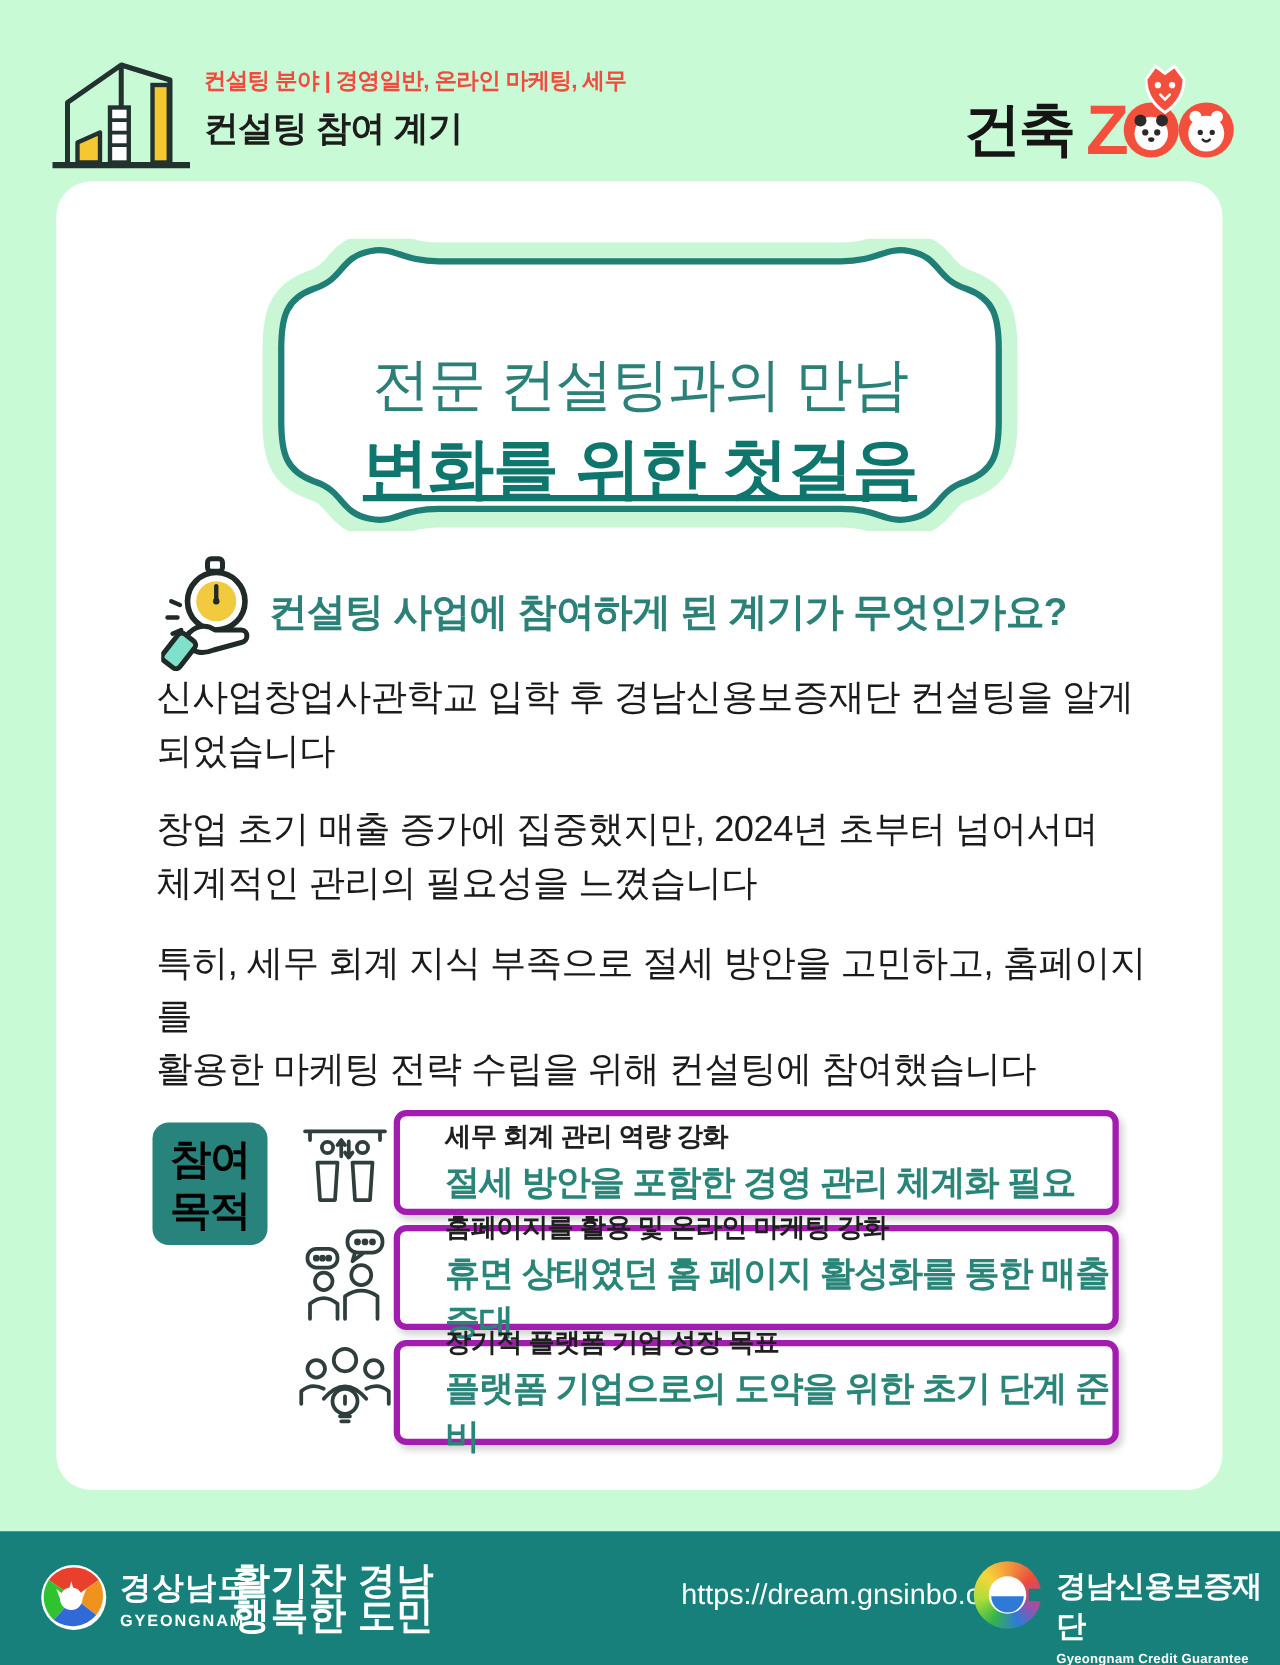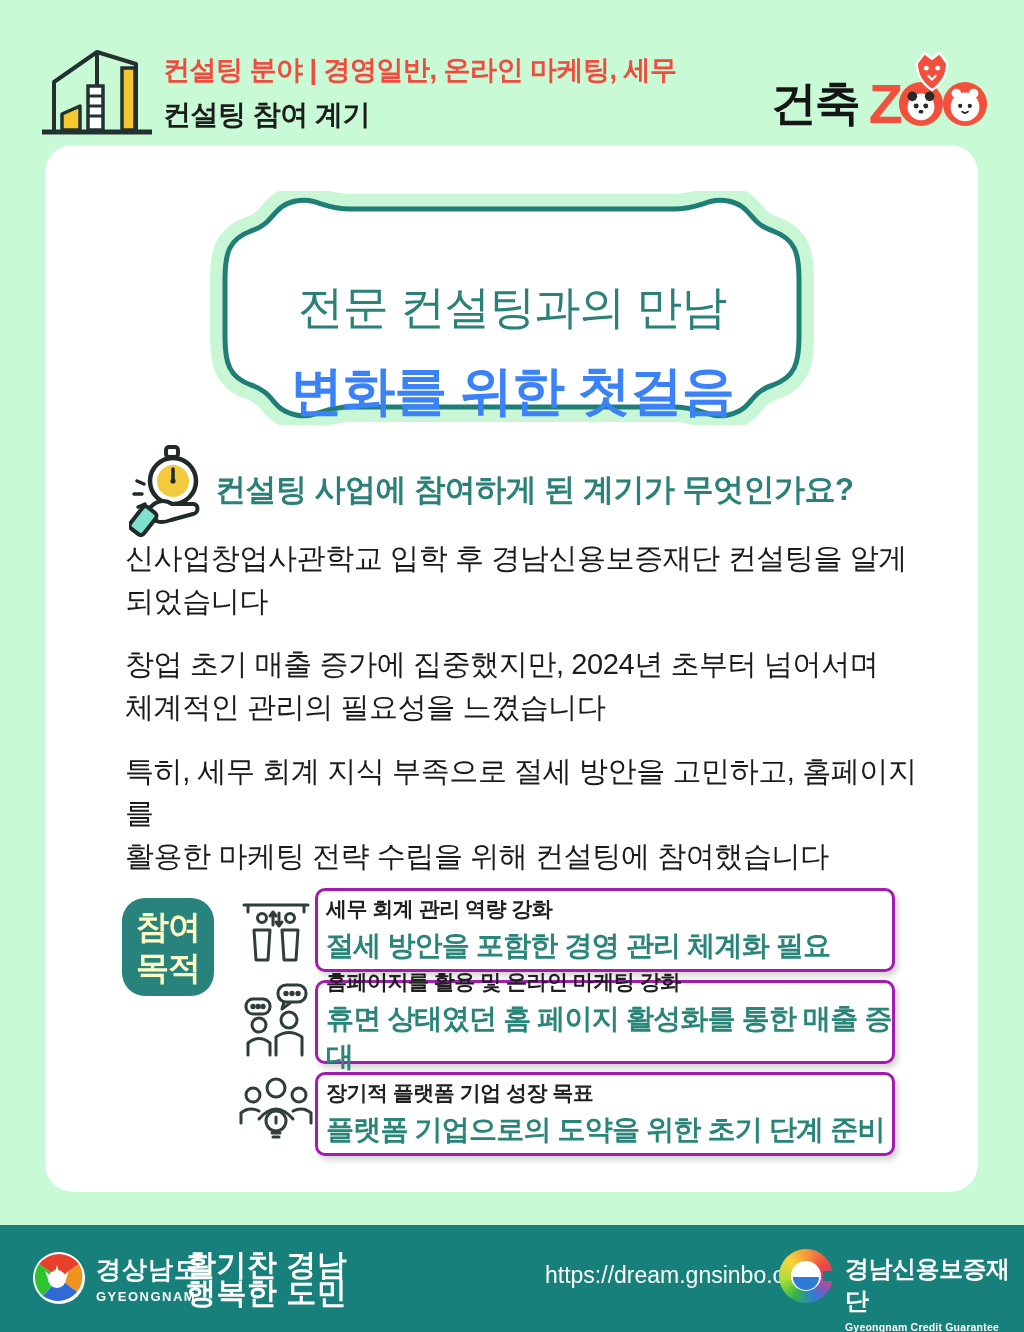--- a/index.html
+++ b/index.html
@@ -4,55 +4,55 @@
 <style>
   * { margin:0; padding:0; box-sizing:border-box; }
   html,body { width:1024px; }
   body { font-family:"Liberation Sans","DejaVu Sans",sans-serif; }
   .page { position:relative; width:1024px; height:1332px; background:#c8fad5; overflow:hidden; }
   .pre { white-space:pre-line; }
 
   
   .building-icon { position:absolute; left:40px; top:34px; }
   .header-text { position:absolute; left:163px; top:52px; }
-  .header-cat { font-size:27px; font-weight:800; color:#f04b3e; letter-spacing:-0.5px; }
+  .header-cat { font-size:18px; font-weight:800; color:#f04b3e; letter-spacing:-0.5px; }
   .header-title { font-size:28px; font-weight:800; color:#1d1d1d; margin-top:8px; letter-spacing:-0.5px; }
 
   .zoo-logo { position:absolute; right:36px; top:72px; display:flex; align-items:center; height:64px; }
   .zoo-kr { font-size:46px; font-weight:700; color:#151515; letter-spacing:-2px; margin-right:10px; }
   .zoo-mark { position:relative; display:flex; align-items:center; }
   .zoo-z { font-size:56px; font-weight:900; color:#f2503d; letter-spacing:-3px; line-height:1; }
   .zoo-o { width:46px; height:46px; margin-left:-2px; }
   .zoo-fox { position:absolute; top:-26px; left:44px; }
 
   
   .card { position:absolute; left:45px; top:145px; width:933px; height:1047px; background:#ffffff; border-radius:28px; }
 
   
   .plaque { position:absolute; left:156px; top:46px; width:622px; height:234px; }
   .plaque-text { position:absolute; left:0; top:86px; width:622px; text-align:center; }
   .plaque-line1 { font-size:46px; font-weight:500; color:#2b8077; letter-spacing:-1px; }
-  .plaque-line2 { font-size:53px; font-weight:900; color:#3b82f6; letter-spacing:-1px; margin-top:17px; }
+  .plaque-line2 { font-size:53px; font-weight:900; color:#0f766e; letter-spacing:-1px; margin-top:1px;text-decoration:underline; }
 
   
   .q-icon { position:absolute; left:84px; top:298px; }
   .q-text { position:absolute; left:170px; top:324px; font-size:31px; font-weight:800; color:#2b8178; letter-spacing:-0.5px; }
 
   
   .paras { position:absolute; left:80px; top:392px; width:810px; }
   .paras p { font-size:29px; line-height:1.47; font-weight:500; color:#1b1b1b; letter-spacing:-0.4px; margin-bottom:21px; white-space:pre-line; }
 
   
-  .purpose-badge { position:absolute; left:77px; top:753px; width:92px; height:98px; background:#27837b; border-radius:23px;
+  .purpose-badge { position:absolute; left:77px; top:753px; width:92px; height:98px; background:#27837b; border-radius:13px;
     display:flex; align-items:center; justify-content:center; text-align:center;
-    color:#fef9c3; font-size:33px; line-height:41px; font-weight:800; letter-spacing:-1px; }
+    color:#000000; font-size:33px; line-height:41px; font-weight:800; letter-spacing:-1px; }
   .item-icon { position:absolute; left:192px; width:78px; display:flex; justify-content:center; }
   .item-icon.i1 { top:755px; } .item-icon.i2 { top:838px; } .item-icon.i3 { top:930px; }
-  .item-box { position:absolute; left:270px; width:580px; height:84px; background:#fff; border:3px solid #a21caf; border-radius:10px;
-    box-shadow:3px 4px 6px rgba(0,0,0,0.18); display:flex; flex-direction:column; justify-content:center; padding-left:8px; }
+  .item-box { position:absolute; left:270px; width:580px; height:84px; background:#fff; border:5px solid #a21caf; border-radius:10px;
+    box-shadow:3px 4px 6px rgba(0,0,0,0.18); display:flex; flex-direction:column; justify-content:center; padding-left:36px; }
   .item-box.b1 { top:743px; } .item-box.b2 { top:835px; } .item-box.b3 { top:927px; }
   .item-label { font-size:21px; font-weight:700; color:#1f1f1f; letter-spacing:-0.5px; }
   .item-headline { font-size:28px; font-weight:800; color:#2a8579; letter-spacing:-0.8px; margin-top:4px; }
 
   
   .footer { position:absolute; left:0; top:1225px; width:1024px; height:107px; background:#17807a; }
   .gov-logo { position:absolute; left:32px; top:26px; }
   .gov-block { position:absolute; left:96px; top:28px; color:#fff; }
   .gov-name { font-size:25px; font-weight:800; letter-spacing:1px; }
   .gov-en { font-size:13px; font-weight:800; letter-spacing:1.5px; margin-top:3px; }

